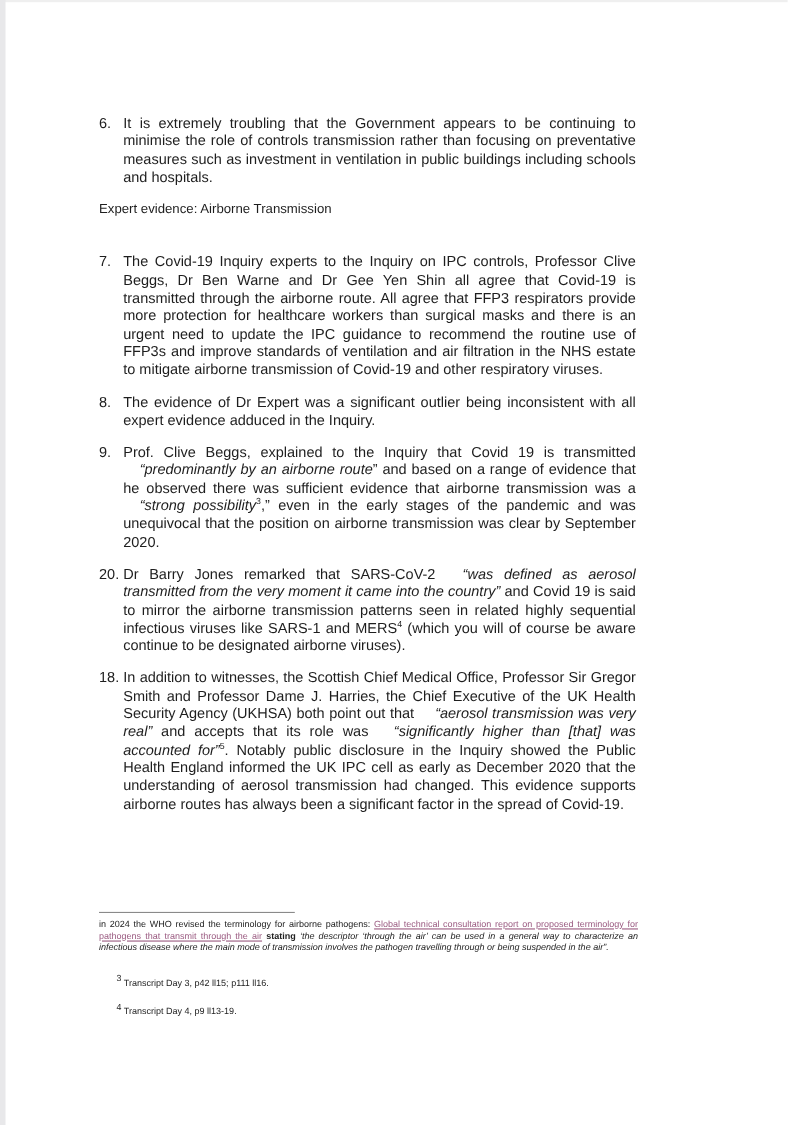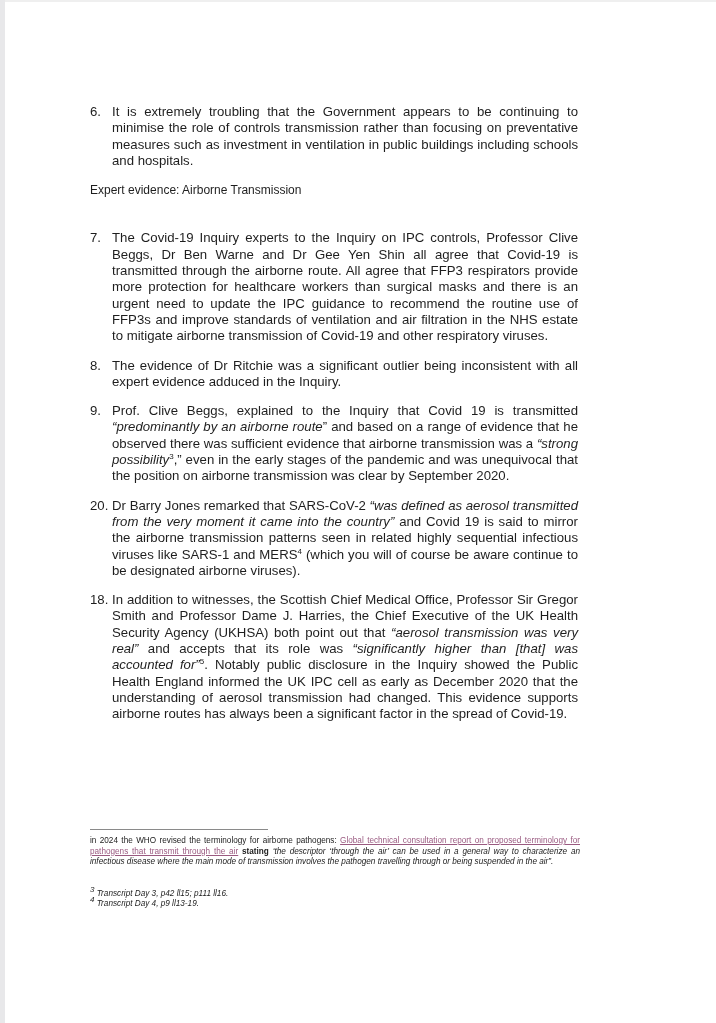--- a/index.html
+++ b/index.html
@@ -4,28 +4,28 @@
 <style>
   html, body { margin: 0; padding: 0; background: #ffffff; }
   body { width: 716px; height: 1023px; overflow: hidden; position: relative; font-family: "Liberation Sans", sans-serif; color: #1e1e1e; }
   .page-edge { position: absolute; left: 0; top: 0; width: 5px; height: 1023px; background: #e8e8ea; }
   .page-top { position: absolute; left: 0; top: 0; width: 716px; height: 2px; background: #efefef; }
   .content { position: absolute; left: 90px; top: 104px; width: 488px; font-size: 13.2px; line-height: 16.3px; }
   .item { display: flex; margin-bottom: 13px; }
   .num { width: 22px; flex: 0 0 22px; }
   .txt { flex: 1; text-align: justify; }
   .heading { font-weight: normal; margin: 0 0 32px 0; font-size: 12px; }
-  i { font-style: italic; }
+  i { font-style: italic; margin-left: 15px; }
   sup { font-size: 8px; line-height: 0; }
   .fn-rule { position: absolute; left: 90px; top: 829px; width: 178px; height: 1px; background: #8a8a8a; }
   .footnotes { position: absolute; left: 90px; top: 836px; width: 490px; font-size: 8.2px; line-height: 10.6px; color: #222; }
   .fn-main { text-align: justify; margin-bottom: 21px; }
   .fn-link { color: #9a5a80; text-decoration: underline; }
   .fn-italic { font-style: italic; }
-  .fn-line { margin: 0; font-style: italic; }
+  .fn-line { margin: 16px; }
 </style>
 </head>
 <body>
 
 <div class="page-top"></div>
 <div class="page-edge"></div>
 
 <div class="content">
   <div class="item">
     <span class="num">6.</span>
@@ -34,21 +34,21 @@
 
   <div class="heading">Expert evidence: Airborne Transmission</div>
 
   <div class="item">
     <span class="num">7.</span>
     <span class="txt">The Covid-19 Inquiry experts to the Inquiry on IPC controls, Professor Clive Beggs, Dr Ben Warne and Dr Gee Yen Shin  all agree that Covid-19 is transmitted through the airborne route. All agree that FFP3 respirators provide more protection for healthcare workers than surgical masks and there is an urgent need to update the IPC guidance to recommend the routine use of FFP3s and improve standards of ventilation and air filtration in the NHS estate to mitigate airborne transmission of Covid-19 and other respiratory viruses.</span>
   </div>
 
   <div class="item">
     <span class="num">8.</span>
-    <span class="txt">The evidence of Dr Ritchie was a significant outlier being inconsistent with all expert evidence adduced in the Inquiry.</span>
+    <span class="txt">The evidence of Dr Expert was a significant outlier being inconsistent with all expert evidence adduced in the Inquiry.</span>
   </div>
 
   <div class="item">
     <span class="num">9.</span>
     <span class="txt"><span>Prof. Clive Beggs, explained to the Inquiry that Covid 19 is transmitted </span><i>“predominantly by an airborne route</i><span>” and based on a range of evidence that he observed there was sufficient evidence that airborne transmission was a </span><i>“strong possibility</i><sup>3</sup><span>,” even in the early stages of the pandemic and was unequivocal that the position on airborne transmission was clear by September 2020.</span></span>
   </div>
 
   <div class="item">
     <span class="num">20.</span>
     <span class="txt"><span>Dr Barry Jones remarked that SARS-CoV-2 </span><i>“was defined as aerosol transmitted from the very moment it came into the country”</i><span> and Covid 19 is said to mirror the airborne transmission patterns seen in related highly sequential infectious viruses like SARS-1 and MERS</span><sup>4</sup><span> (which you will of course be aware continue to be designated airborne viruses).</span></span>

